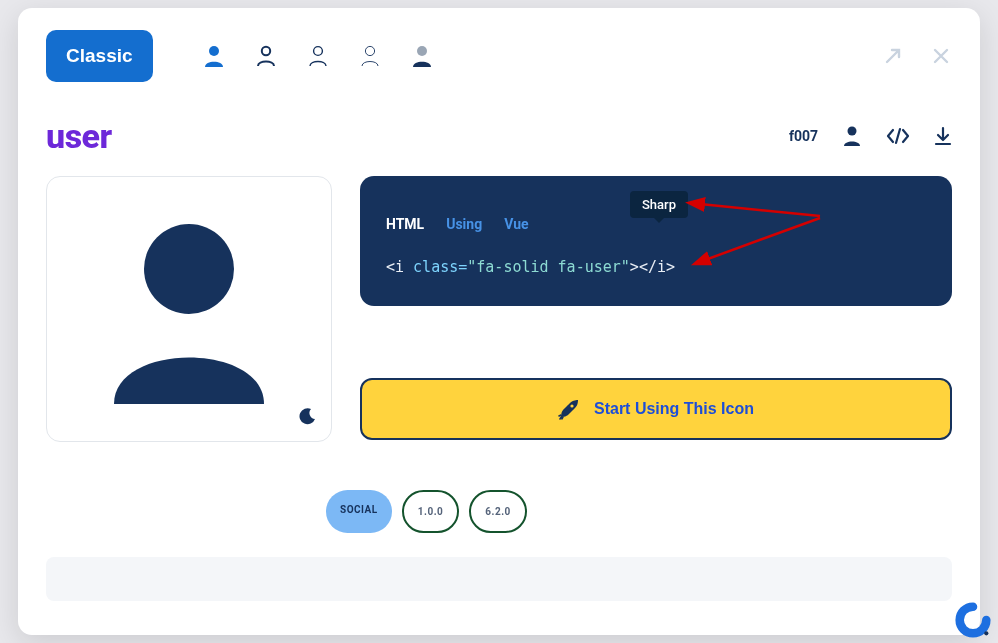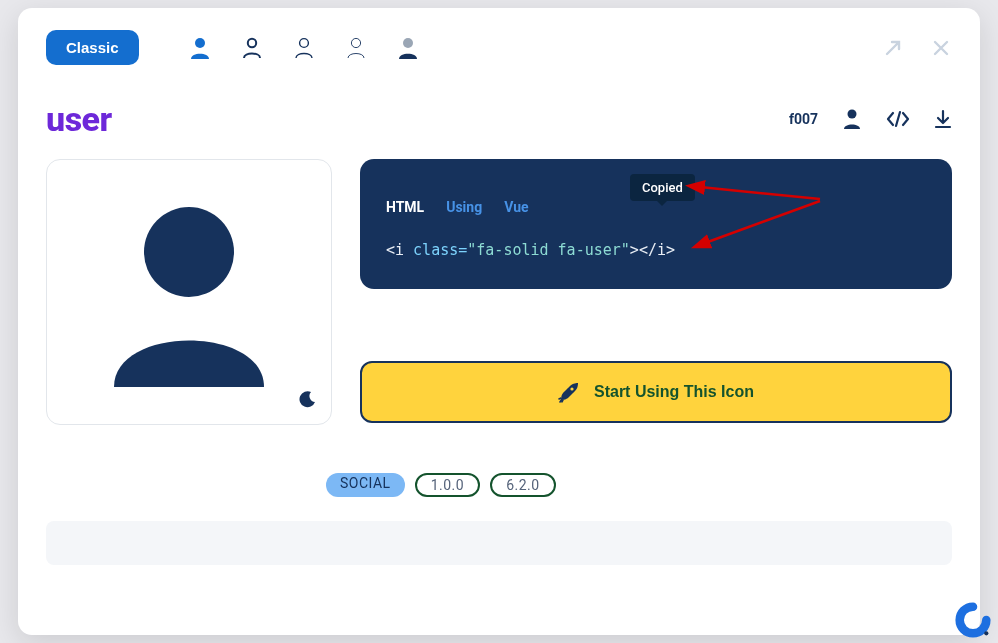--- a/index.html
+++ b/index.html
@@ -30,22 +30,22 @@
       align-items: center;
       gap: 20px;
       margin-bottom: 34px;
     }
     .toggle-group {
       display: flex;
       border-radius: 10px;
       overflow: hidden;
     }
     .toggle-btn {
-      padding: 9px 20px;
-      font-size: 15px;
+      padding: 15px 20px;
+      font-size: 19px;
       font-weight: 700;
       border: none;
       cursor: pointer;
       background: #eef2f7;
       color: #1b365d;
     }
     .toggle-btn.active {
       background: #146ecf;
       color: #fff;
     }
@@ -202,34 +202,34 @@
       border: 2px solid #16325c;
       border-radius: 12px;
       padding: 18px;
       display: flex;
       align-items: center;
       justify-content: center;
       gap: 14px;
       cursor: pointer;
       font-weight: 800;
       font-size: 16px;
-      color: #14532d;
+      color: #1d4ed8;
     }
     
     .tags-row {
       display: flex;
       gap: 10px;
       margin-top: 48px;
       padding-left: 280px;
     }
     .tag {
-      padding: 2px 14px;
+      padding: 14px 14px;
       border-radius: 999px;
-      font-size: 14px;
-      font-weight: 400;
+      font-size: 10px;
+      font-weight: 700;
       letter-spacing: 0.5px;
       cursor: pointer;
     }
     .tag.blue {
       background: #7cb8f5;
       color: #16325c;
     }
     .tag.outline {
       background: #fff;
       border: 2px solid #14532d;
@@ -350,21 +350,21 @@
     </div>
 
     <div class="right-col">
       <div class="code-panel">
         <div class="code-tabs">
           <span class="code-tab active">HTML</span>
           <span class="code-tab">Using</span>
           <span class="code-tab">Vue</span>
         </div>
         <div class="code-line"><span class="t-white">&lt;i </span><span class="t-green">class=</span><span class="t-teal">"fa-solid fa-user"</span><span class="t-white">&gt;</span><span class="t-white">&lt;/i&gt;</span></div>
-        <div class="copied-tooltip">Copied</div>
+        <div class="copied-tooltip">Sharp</div>
 
         <svg class="arrows-svg" width="600" height="140">
           <defs>
             <marker id="ah" markerWidth="10" markerHeight="10" refX="2" refY="3" orient="auto">
               <path d="M0,0 L0,6 L8,3 Z" fill="#d40000"></path>
             </marker>
           </defs>
           <line x1="460" y1="40" x2="340" y2="28" stroke="#d40000" stroke-width="2.5" marker-end="url(#ah)"></line>
           <line x1="460" y1="42" x2="345" y2="84" stroke="#d40000" stroke-width="2.5" marker-end="url(#ah)"></line>
         </svg>

